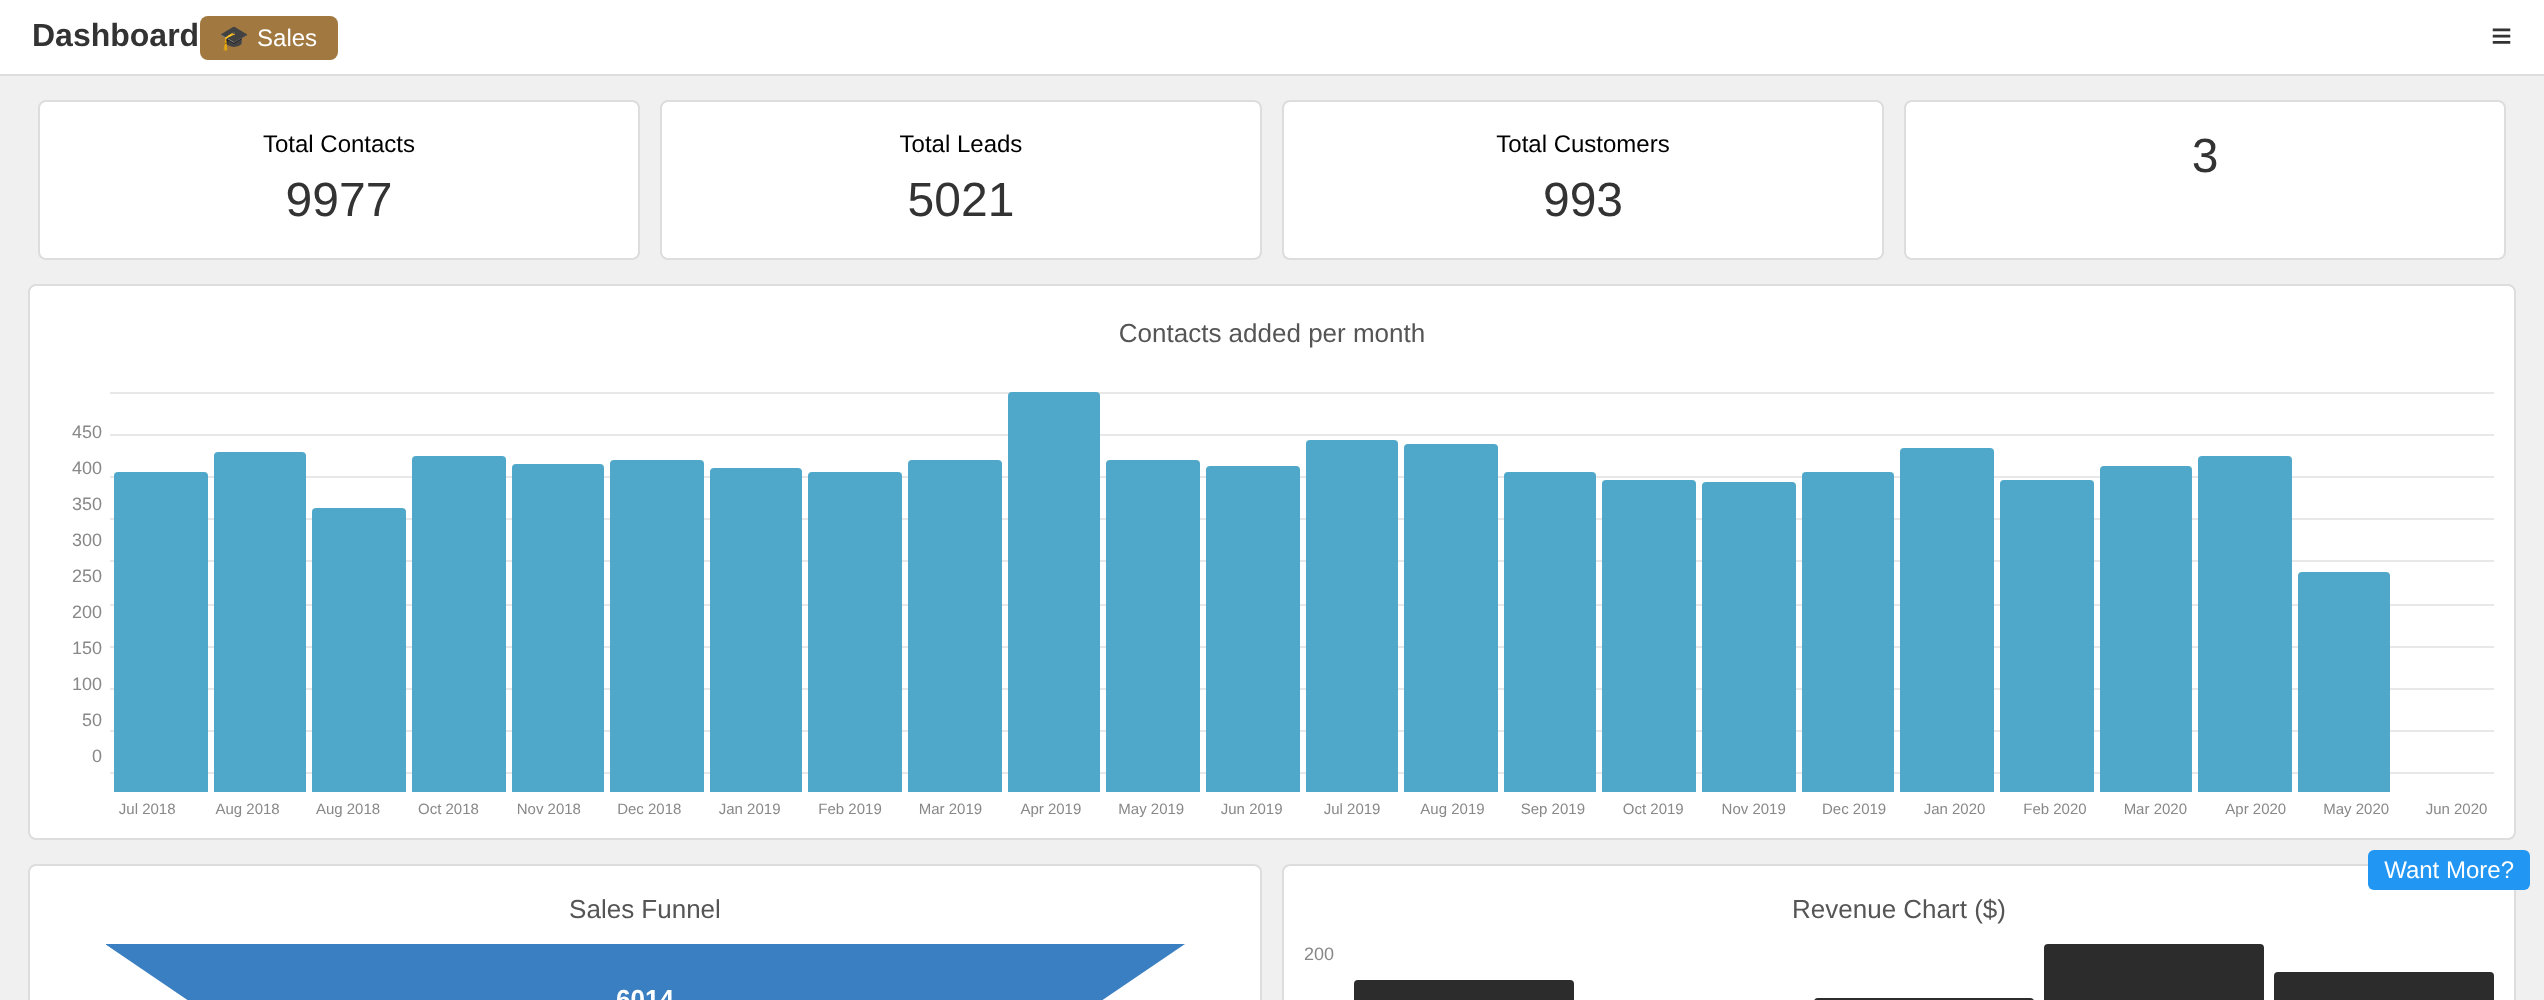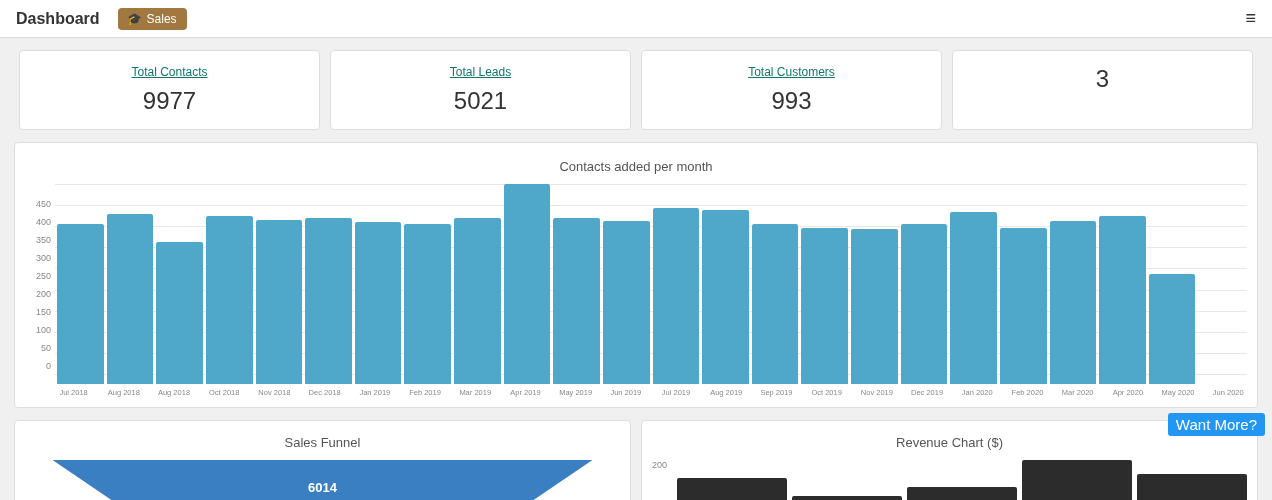--- a/index.html
+++ b/index.html
@@ -4,45 +4,45 @@
   <style>
     * { box-sizing: border-box; margin: 0; padding: 0; }
     body { font-family: Arial, sans-serif; background: #f0f0f0; font-size: 13px; color: #333; }
 
     
     .header {
       display: flex; align-items: center; justify-content: space-between;
       background: #fff; padding: 8px 16px; border-bottom: 1px solid #ddd;
       height: 38px;
     }
-    .header-left { display: flex; align-items: center; gap: 18px; }
+    .header-left { display: flex; align-items: center; gap: 0; }
     .header-title { font-size: 16px; font-weight: bold; color: #333; }
     .learn-btn {
       background: #a07840; color: #fff; border: none; border-radius: 4px;
       padding: 4px 10px; font-size: 12px; cursor: pointer; display: flex; align-items: center; gap: 4px;
     }
     .hamburger { font-size: 18px; color: #333; cursor: pointer; }
 
     
     .stats-row {
       display: flex; gap: 0; padding: 12px 14px; background: #f0f0f0;
     }
     .stat-card {
       flex: 1; background: #fff; border: 1px solid #ddd; border-radius: 4px;
       margin: 0 5px; padding: 14px 10px; text-align: center;
     }
-    .stat-label { font-size: 12px; color: #0f766e; margin-bottom: 8px; text-decoration: underline; }
+    .stat-label { font-size: 12px; color: #000000; margin-bottom: 8px; }
     .stat-value { font-size: 24px; font-weight: normal; color: #333; }
 
     
     .chart-section {
       margin: 0 14px 12px; background: #fff; border: 1px solid #ddd; border-radius: 4px;
       padding: 16px 10px 10px;
     }
-    .chart-title { text-align: center; font-size: 13px; color: #555; margin-bottom: 10px; }
+    .chart-title { text-align: center; font-size: 13px; color: #555; margin-bottom: 22px; }
 
     
     .bar-chart-container { display: flex; align-items: flex-end; position: relative; }
     .y-axis { display: flex; flex-direction: column-reverse; justify-content: space-between; width: 30px; padding-right: 4px; padding-bottom: 22px; }
     .y-label { font-size: 9px; color: #888; text-align: left; height: 18px; display: flex; align-items: center; justify-content: flex-end; }
     .chart-area { flex: 1; position: relative; }
     .grid-lines { position: absolute; top: 0; left: 0; right: 0; bottom: 22px; display: flex; flex-direction: column-reverse; justify-content: space-between; }
     .grid-line { width: 100%; border-top: 1px solid #e8e8e8; }
     .bars-row { display: flex; align-items: flex-end; height: 200px; gap: 3px; padding: 0 2px; position: relative; z-index: 1; }
     .bar-wrap { display: flex; flex-direction: column; align-items: center; flex: 1; height: 100%; justify-content: flex-end; }
@@ -62,21 +62,21 @@
       clip-path: polygon(0% 0%, 100% 0%, 85% 100%, 15% 100%);
       display: flex; align-items: center; justify-content: center;
       color: #fff; font-size: 13px; font-weight: bold;
     }
 
     
     .revenue-wrap { position: relative; }
     .want-more-btn {
       position: absolute; top: -8px; right: -8px;
       background: #2196F3; color: #fff; border: none; border-radius: 3px;
-      padding: 3px 8px; font-size: 15px; cursor: pointer;
+      padding: 3px 8px; font-size: 12px; cursor: pointer;
     }
     .revenue-chart-area { height: 90px; position: relative; margin-top: 10px; }
     .rev-y-axis { position: absolute; left: 0; top: 0; bottom: 0; display: flex; flex-direction: column; justify-content: space-between; }
     .rev-y-label { font-size: 9px; color: #888; }
     .rev-bars-area { position: absolute; left: 25px; right: 0; top: 0; bottom: 0; display: flex; align-items: flex-end; gap: 5px; }
     .rev-bar-wrap { display: flex; flex-direction: column; align-items: center; flex: 1; height: 100%; justify-content: flex-end; }
     .rev-bar { background: #2c2c2c; width: 100%; border-radius: 2px 2px 0 0; }
   </style>
 </head>
 <body>

